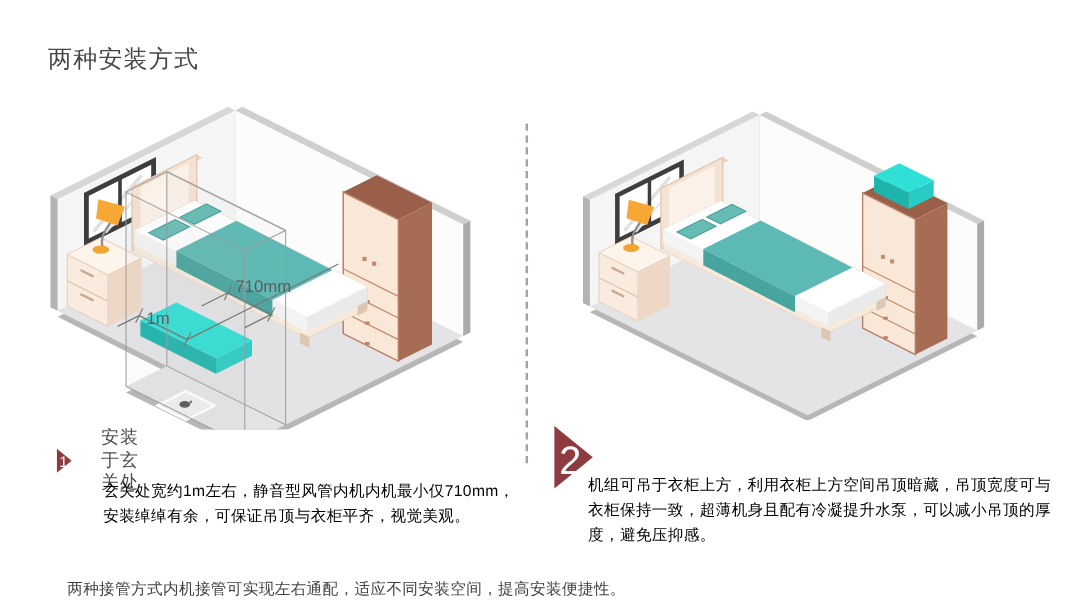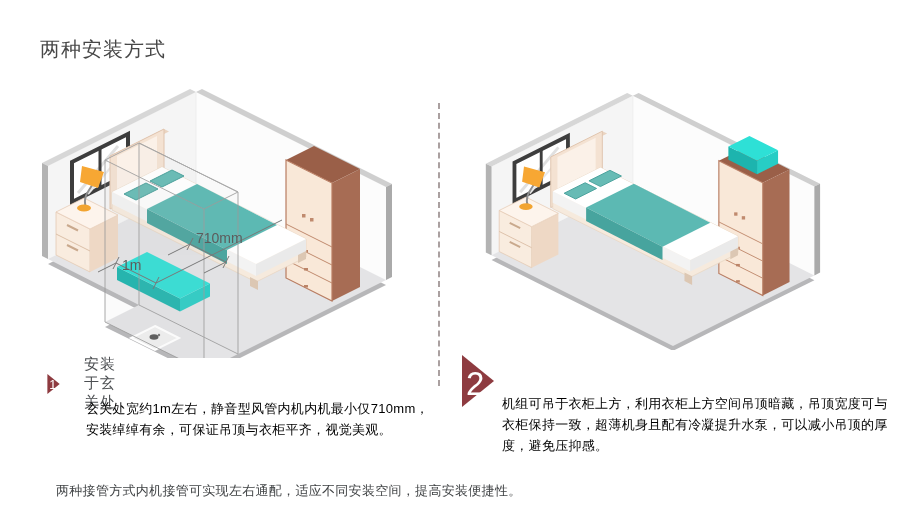--- a/index.html
+++ b/index.html
@@ -16,21 +16,21 @@
   .sec-head{position:absolute;display:flex;align-items:center;}
   .badge{display:block;}
   .sec-title{margin:0;font-size:15px;font-weight:400;color:#4c4f52;letter-spacing:1px;}
   .sec-body{position:absolute;margin:0;font-size:13px;line-height:21px;color:#000000;
             letter-spacing:.3px;}
   .sec1 .sec-head{left:47px;top:355px;}
   .sec1 .sec-title{margin-left:24px;}
   .sec1 .sec-body{left:86px;top:398px;width:352px;}
   .sec2 .sec-head{left:461px;top:354px;}
   .sec2 .sec-title{margin-left:8px;}
-  .sec2 .sec-body{left:490px;top:393px;width:398px;margin-left:12px;}
+  .sec2 .sec-body{left:490px;top:393px;width:398px;}
   .footer{position:absolute;left:40px;top:466px;margin:16px;font-size:13px;color:#404345;
           letter-spacing:.3px;}
   svg text.dim{font-family:"Liberation Sans","DejaVu Sans",sans-serif;font-size:14px;fill:#5c5c5c;}
   svg text.badge-num{font-family:"Liberation Sans","DejaVu Sans",sans-serif;font-size:33px;fill:#ffffff;}
 </style>
 </head>
 <body>
 
 <div class="page">
 

